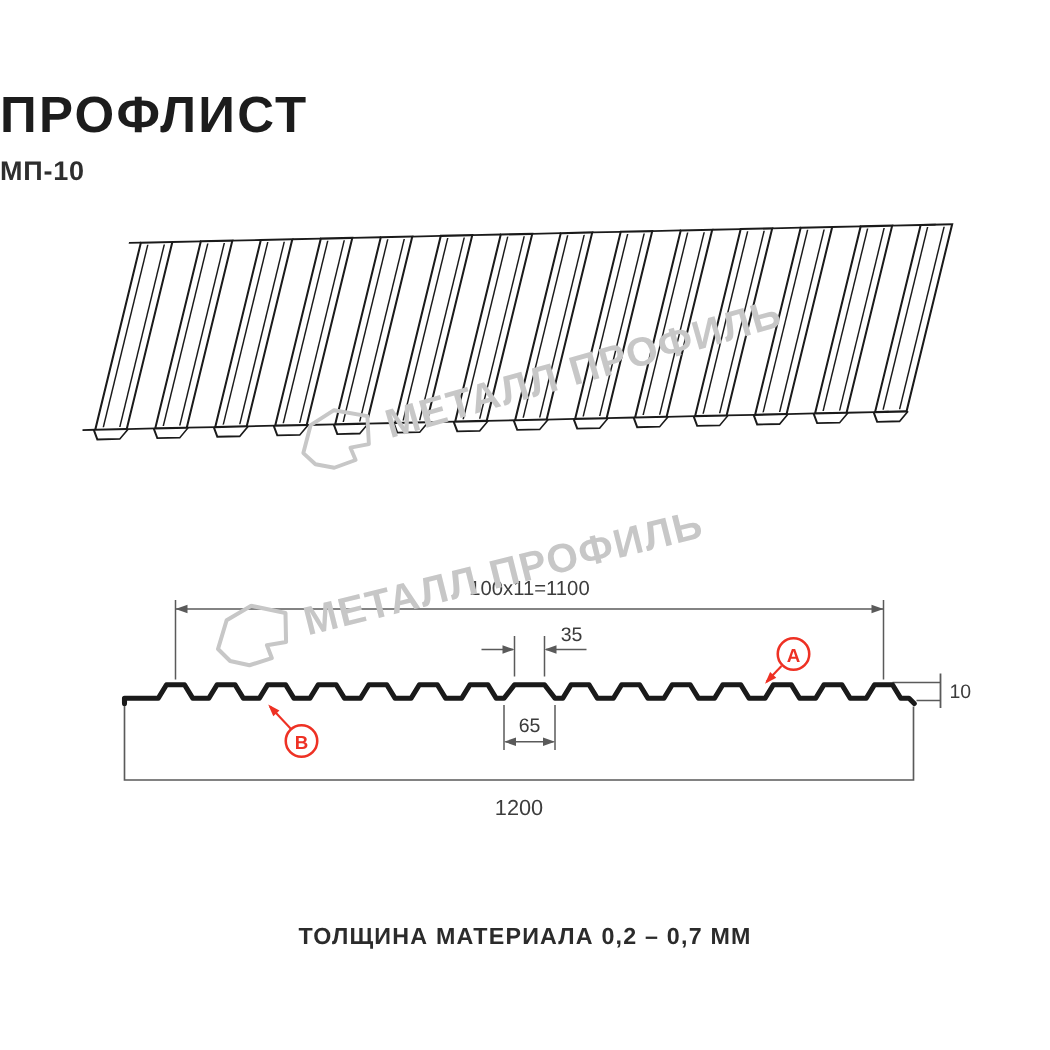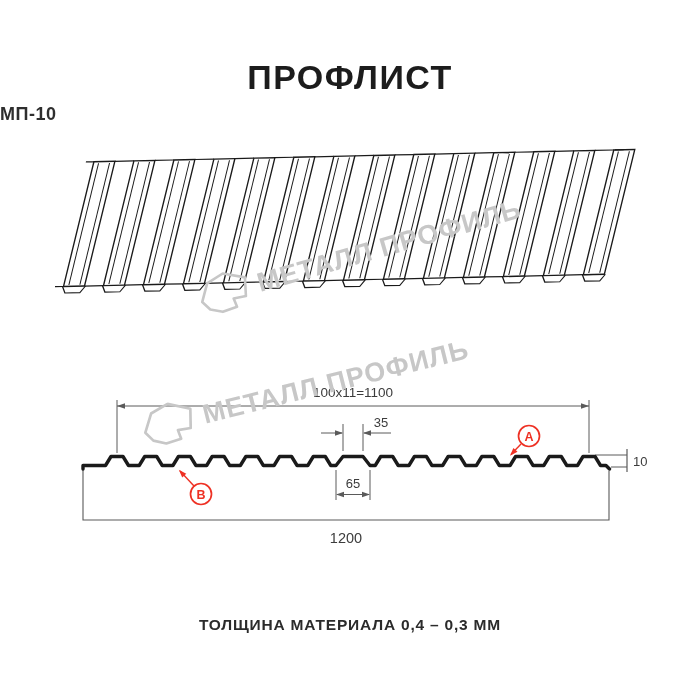--- a/index.html
+++ b/index.html
@@ -1,18 +1,18 @@
 <!DOCTYPE html>
 <html><head>
 <meta charset="utf-8">
 <style>
   html,body{margin:0;padding:0;background:#ffffff;}
   #canvas{position:relative;width:700px;height:700px;background:#fff;overflow:hidden;
           font-family:"Liberation Sans",sans-serif;}
-  .page-title{position:absolute;top:58px;left:0;width:700px;text-align:center;
+  .page-title{position:absolute;top:58px;left:0;width:700px;text-align:left;
           font-size:34px;font-weight:800;letter-spacing:1.5px;color:#1c1c1c;}
   .page-subtitle{position:absolute;top:104px;left:0;width:700px;
           font-size:18px;font-weight:700;letter-spacing:.5px;color:#2e2e2e;}
   .sheet-svg{position:absolute;left:55px;top:142px;width:590px;height:178px;}
   .xsec-svg{position:absolute;left:55px;top:375px;width:645px;height:185px;}
   .wm{position:absolute;display:flex;align-items:center;gap:8px;color:#c7c7c7;
       font-weight:700;font-size:27px;letter-spacing:1px;white-space:nowrap;
       transform-origin:0 50%;pointer-events:none;}
   .wm svg{flex:0 0 auto;}
   #wm1{left:200px;top:279px;transform:rotate(-16deg);}
@@ -167,15 +167,15 @@
     </svg>
     <span>МЕТАЛЛ ПРОФИЛЬ</span>
   </div>
   <div class="wm" id="wm2">
     <svg width="54" height="43" viewBox="0 0 100 80">
       <polygon points="3,45 22,13 56,3 95,22 87,57 63,55 65,72 36,74 14,63" fill="none" stroke="#c7c7c7" stroke-width="5" stroke-linejoin="round"></polygon>
     </svg>
     <span>МЕТАЛЛ ПРОФИЛЬ</span>
   </div>
 
-  <div class="thickness-note">ТОЛЩИНА МАТЕРИАЛА 0,4 – 0,3 ММ</div>
+  <div class="thickness-note">ТОЛЩИНА МАТЕРИАЛА 0,2 – 0,7 ММ</div>
 
 </div>
 
 </body></html>

